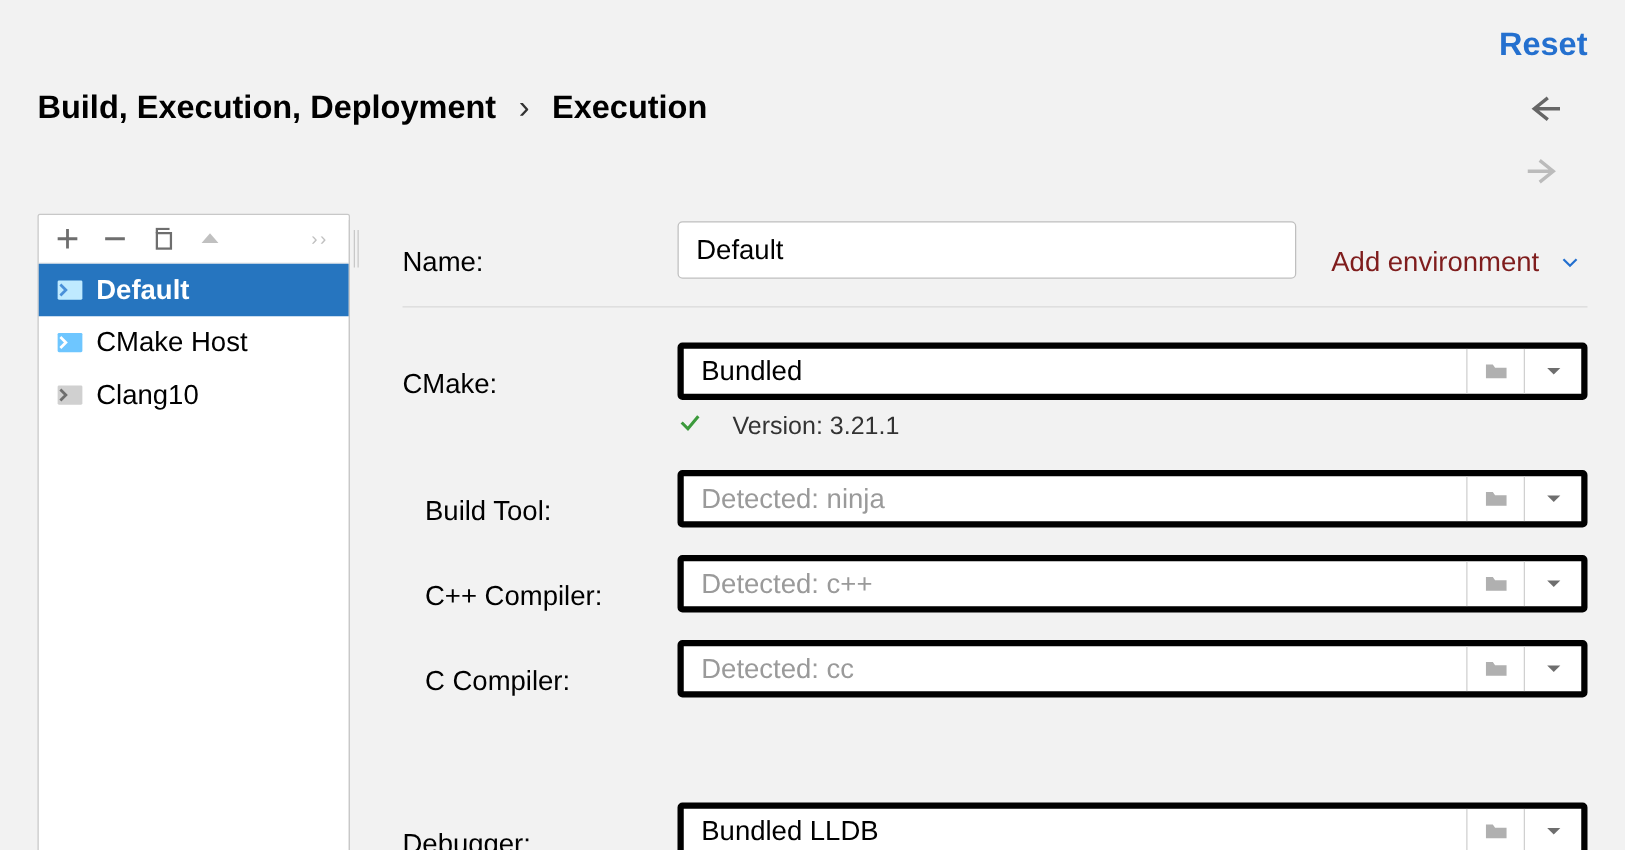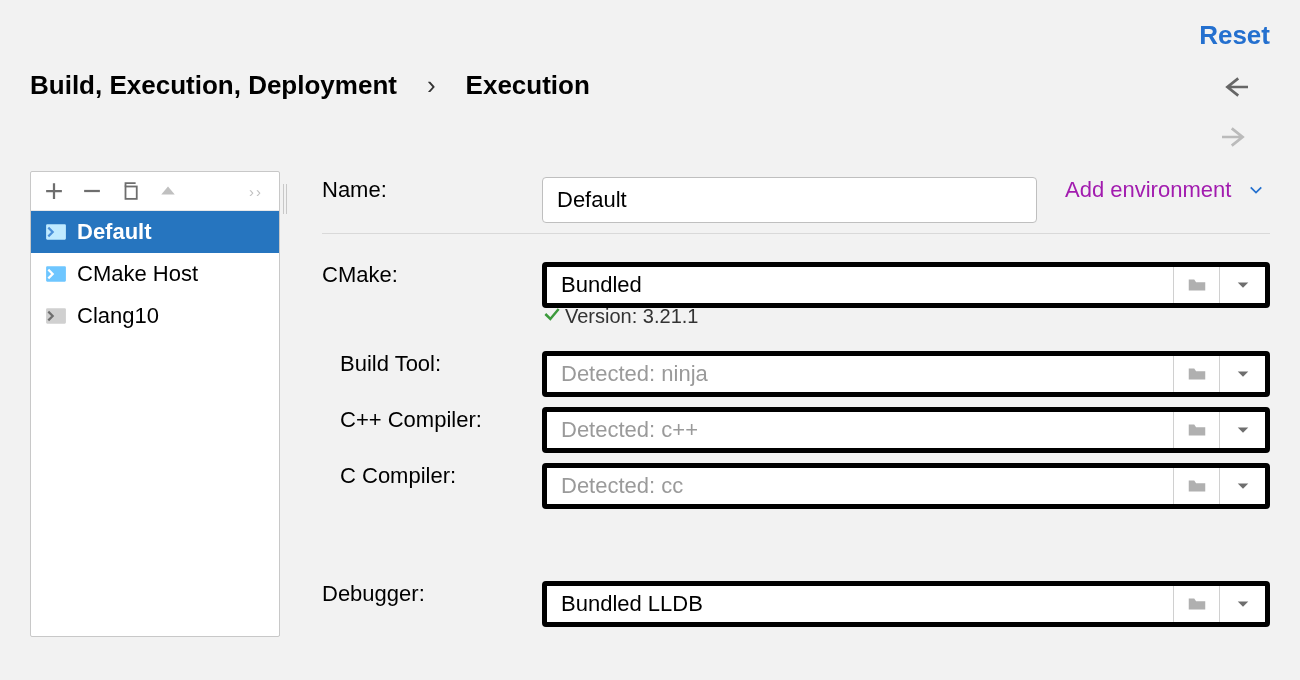--- a/index.html
+++ b/index.html
@@ -11,21 +11,21 @@
       overflow: hidden;
       color: #000;
     }
     .header {
       display: flex;
       align-items: center;
       padding: 20px 30px 20px 30px;
       font-size: 26px;
       font-weight: 700;
     }
-    .breadcrumb { display: flex; align-items: center; gap: 30px; flex: 1; }
+    .breadcrumb { display: flex; align-items: center; gap: 18px; flex: 1; }
     .breadcrumb-sep { font-weight: 400; color: #333; }
     .header-actions { display: flex; align-items: center; gap: 22px; flex-direction: column; }
     .reset-link { color: #2470cf; font-weight: 700; font-size: 26px; cursor: pointer; }
     .nav-arrow { width: 28px; height: 28px; cursor: pointer; display: flex; align-items: center; justify-content: center; }
     .nav-arrow svg { stroke: #666; }
     .nav-arrow.disabled svg { stroke: #bbb; }
 
     .body { display: flex; padding: 0 30px; }
 
     .sidebar {
@@ -60,52 +60,52 @@
     .sidebar-divider::after {
       content:""; position:absolute; left:3px; width:1px; background:#c8c8c8; top:8px; height:30px;
     }
     .sidebar-divider::after{ left:6px; }
 
     .form {
       flex: 1;
       padding: 6px 0 0 42px;
     }
     .row {
-      display: flex; align-items: flex-start; margin-bottom: 10px;
+      display: flex; align-items: flex-end; margin-bottom: 22px;
     }
     .row > label {
       width: 220px; font-size: 22px; color:#000;
     }
     .row.sub > label { padding-left: 18px; }
     .text-input {
       width: 495px; height: 46px;
       border: 1px solid #bfbfbf; border-radius: 4px;
       padding: 0 14px; font-size: 22px; background:#fff;
     }
     .add-env {
-      margin-left: 28px; color:#a21caf; font-size: 22px; cursor:pointer;
+      margin-left: 28px; color:#7f1d1d; font-size: 22px; cursor:pointer;
       display:flex; align-items:center; gap:18px;
     }
     .sep-line { border:none; border-top:1px solid #d9d9d9; margin: 0 0 28px 0; }
 
     .combo {
       flex:1; display:flex; height:46px;
       border:5px solid #000000; border-radius:4px; background:#fff; overflow:hidden;
     }
     .combo input {
       flex:1; border:none; padding:0 14px; font-size:22px; outline:none; background:transparent;
     }
     .combo input::placeholder { color:#9a9a9a; }
     .combo .browse, .combo .drop {
       width:46px; display:flex; align-items:center; justify-content:center;
       border-left:1px solid #d0d0d0; cursor:pointer; color:#b0b0b0;
     }
     .combo .drop { color:#6e6e6e; }
     .version-line {
-      display:flex; align-items:center; gap:3px;
+      display:flex; align-items:center; gap:24px;
       margin: -14px 0 22px 220px; font-size:20px; color:#333;
     }
     .check { color:#3c9a3c; }
     .spacer-big { height: 62px; }
   </style>
 </head>
 <body>
 
 <div class="header">
   <div class="breadcrumb">

